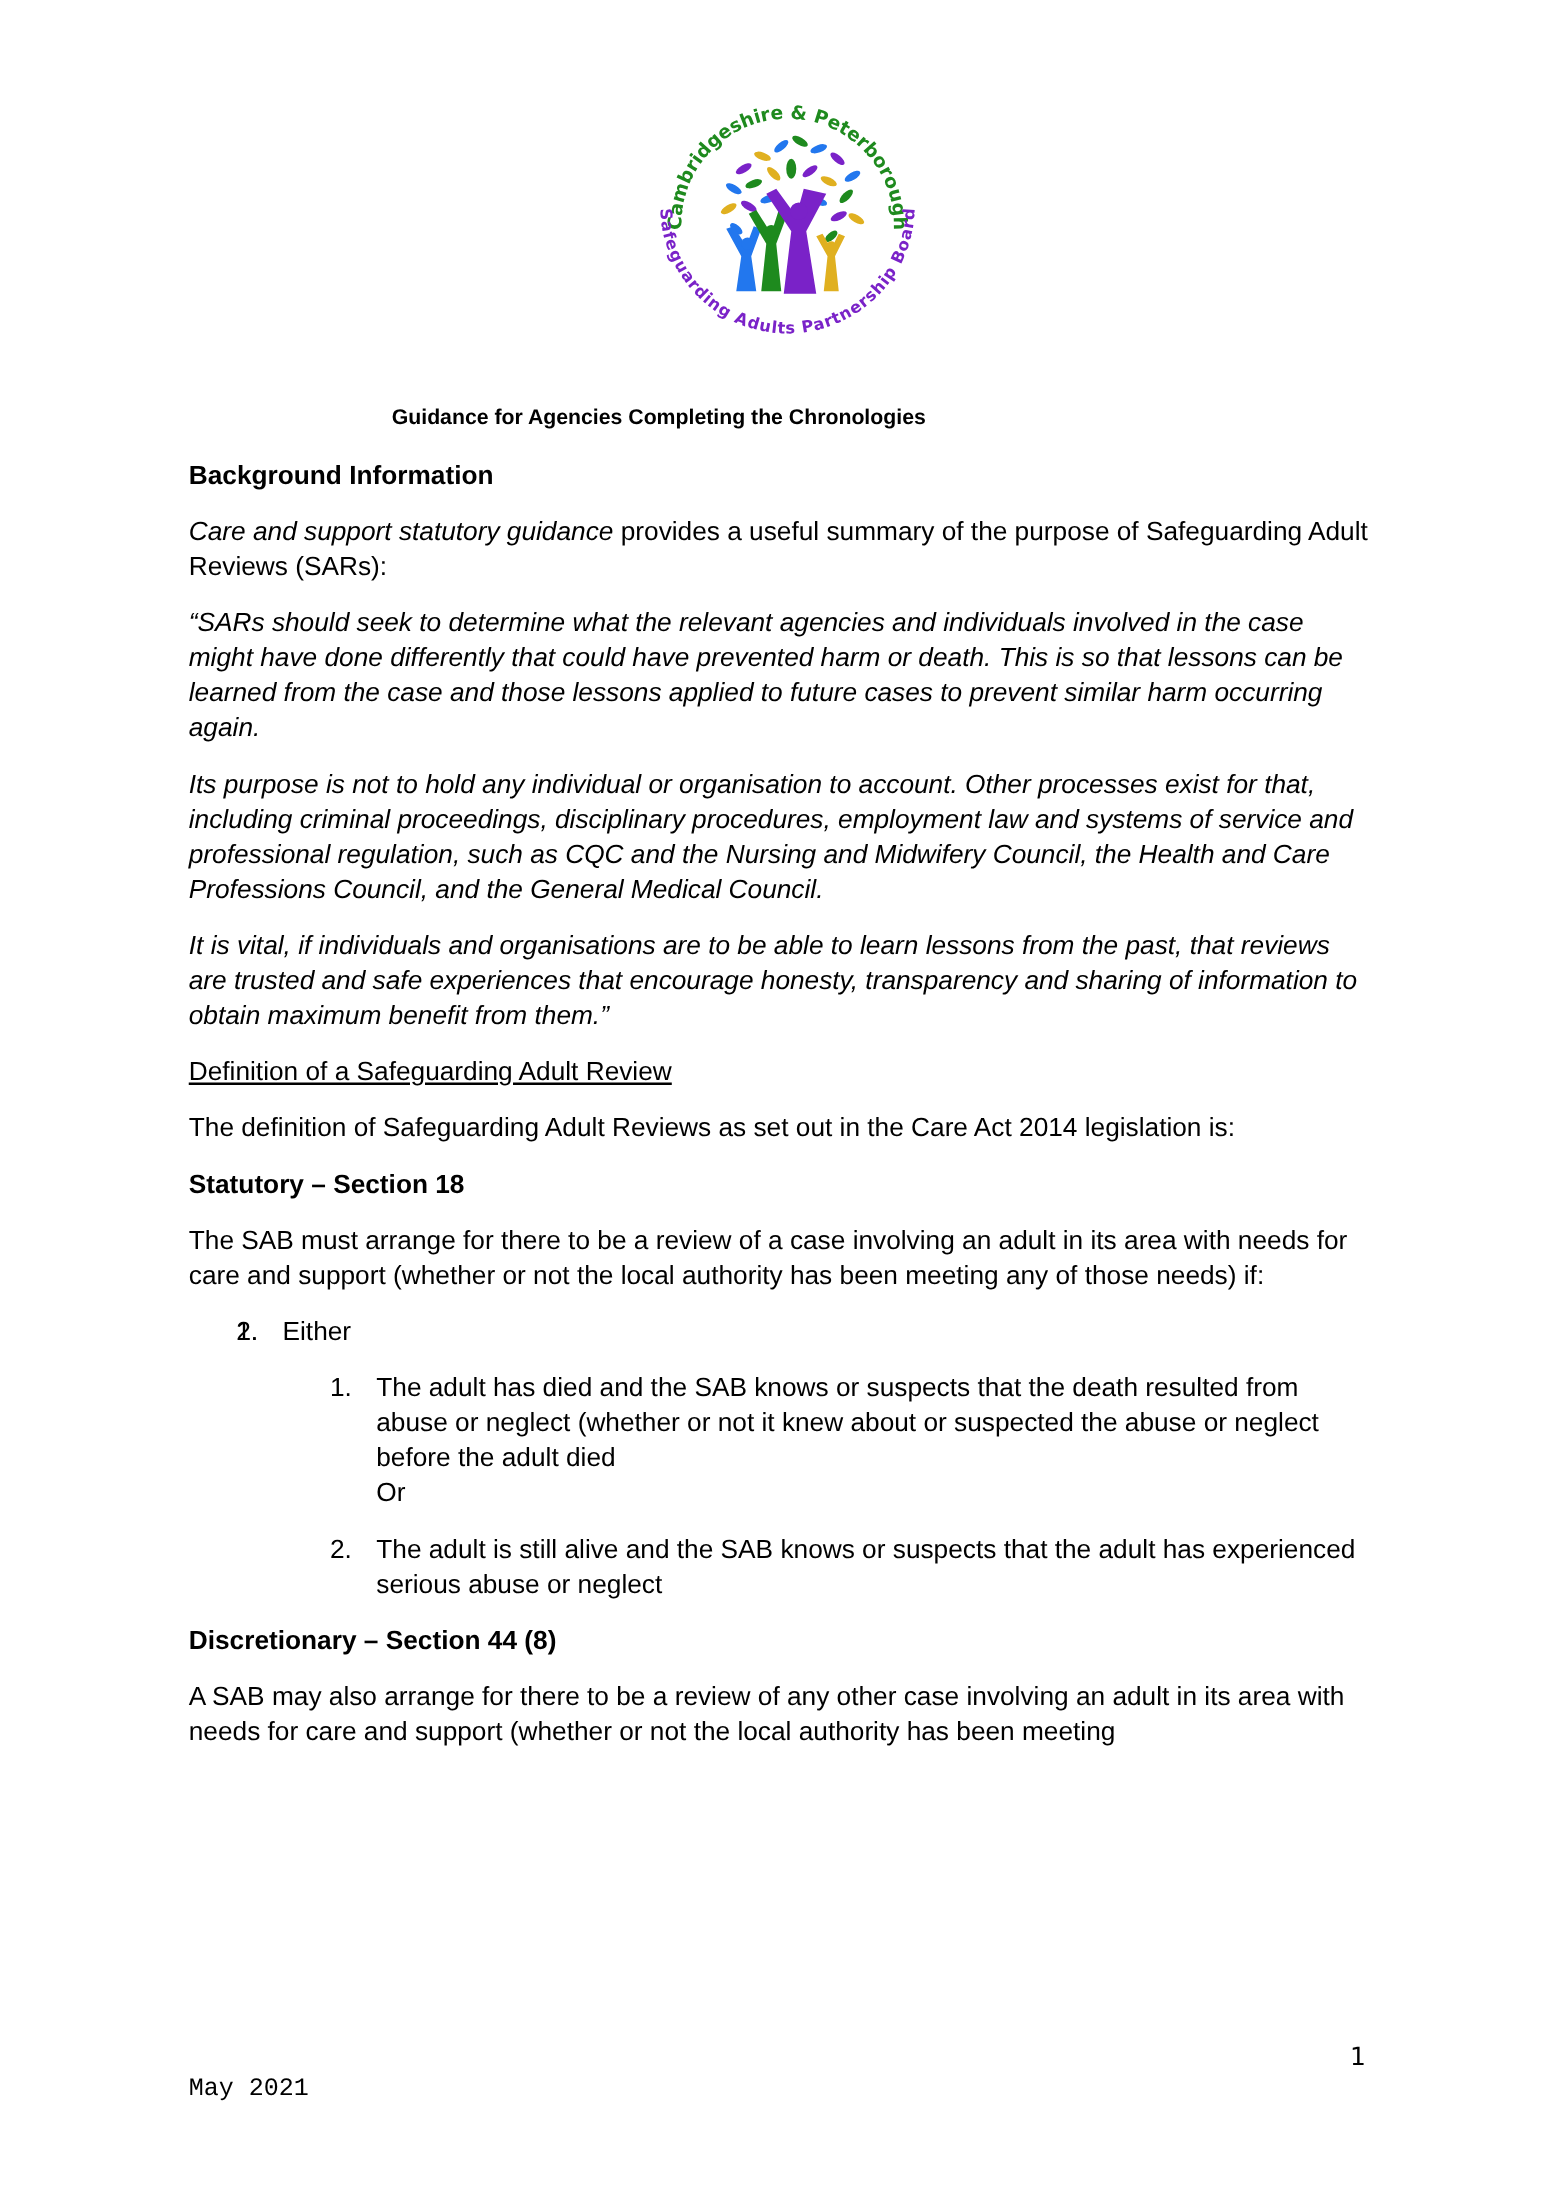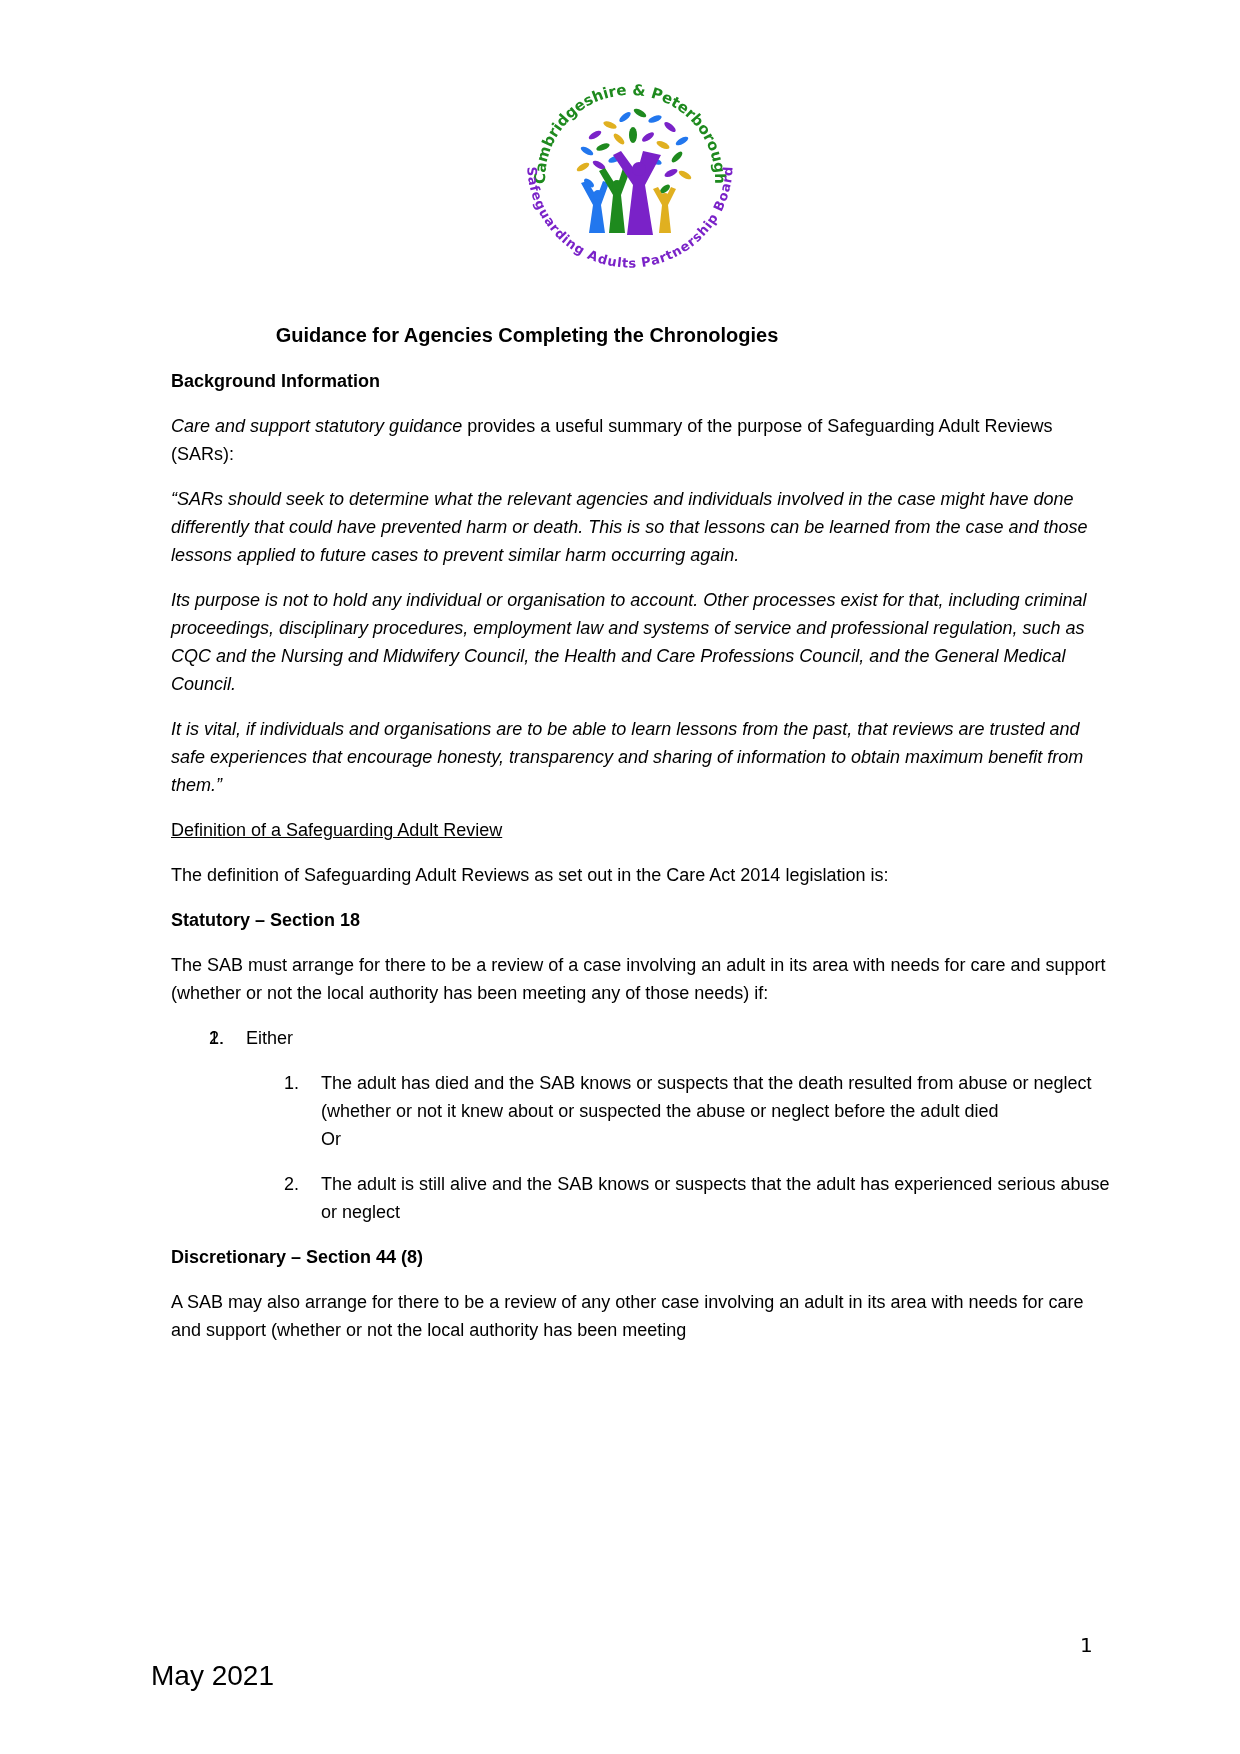--- a/index.html
+++ b/index.html
@@ -1,37 +1,37 @@
 <!DOCTYPE html>
 <html><head>
   <meta charset="utf-8">
   <style>
     html, body { margin: 0; padding: 0; background: #ffffff; }
     body { width: 1240px; height: 1754px; position: relative; overflow: hidden;
            font-family: "Liberation Sans", sans-serif; color: #000; }
     .logo { position: absolute; left: 515px; top: 55px; width: 230px; height: 230px; }
     .page-title { position: absolute; left: 0; width: 1054px; top: 324px; text-align: center;
-                  font-weight: bold; font-size: 20px; }
+                  font-weight: bold; font-size: 17px; }
     .content { position: absolute; left: 151px; width: 945px; top: 367px;
-               font-size: 18px; line-height: 28px; margin-left: 20px; }
+               font-size: 21px; line-height: 28px; }
     .content p { margin: 0 0 17px 0; }
     .h-bold { font-weight: bold; }
     .h-under { text-decoration: underline; }
     .it { font-style: italic; }
     .lst { margin: 0 0 17px 0; padding: 0; list-style: none; }
     .lst li { position: relative; margin-bottom: 17px; }
     .lst .num { position: absolute; }
     .l1 { padding-left: 75px; }
     .l1 .num { left: 38px; }
     .l2 { padding-left: 150px; }
     .l2 .num { left: 113px; }
     .footer-page { position: absolute; left: 1080px; top: 1633px; font-size: 20px;
                    font-family: "DejaVu Sans", sans-serif; }
-    .footer-date { position: absolute; left: 151px; top: 1660px; font-size: 28px;
-                   font-family: Liberation Sans, sans-serif; }
+    .footer-date { position: absolute; left: 151px; top: 1660px; font-size: 20px;
+                   font-family: Liberation Mono, monospace; }
   </style>
 </head>
 <body>
 
 <div class="logo">
   <svg width="230" height="230" viewBox="0 0 230 230">
     <defs>
       <path id="arcTop" d="M 30 125 A 85 85 0 0 1 200 125"></path>
       <path id="arcBot" d="M 22 110 A 93 93 0 0 0 208 110"></path>
     </defs>

